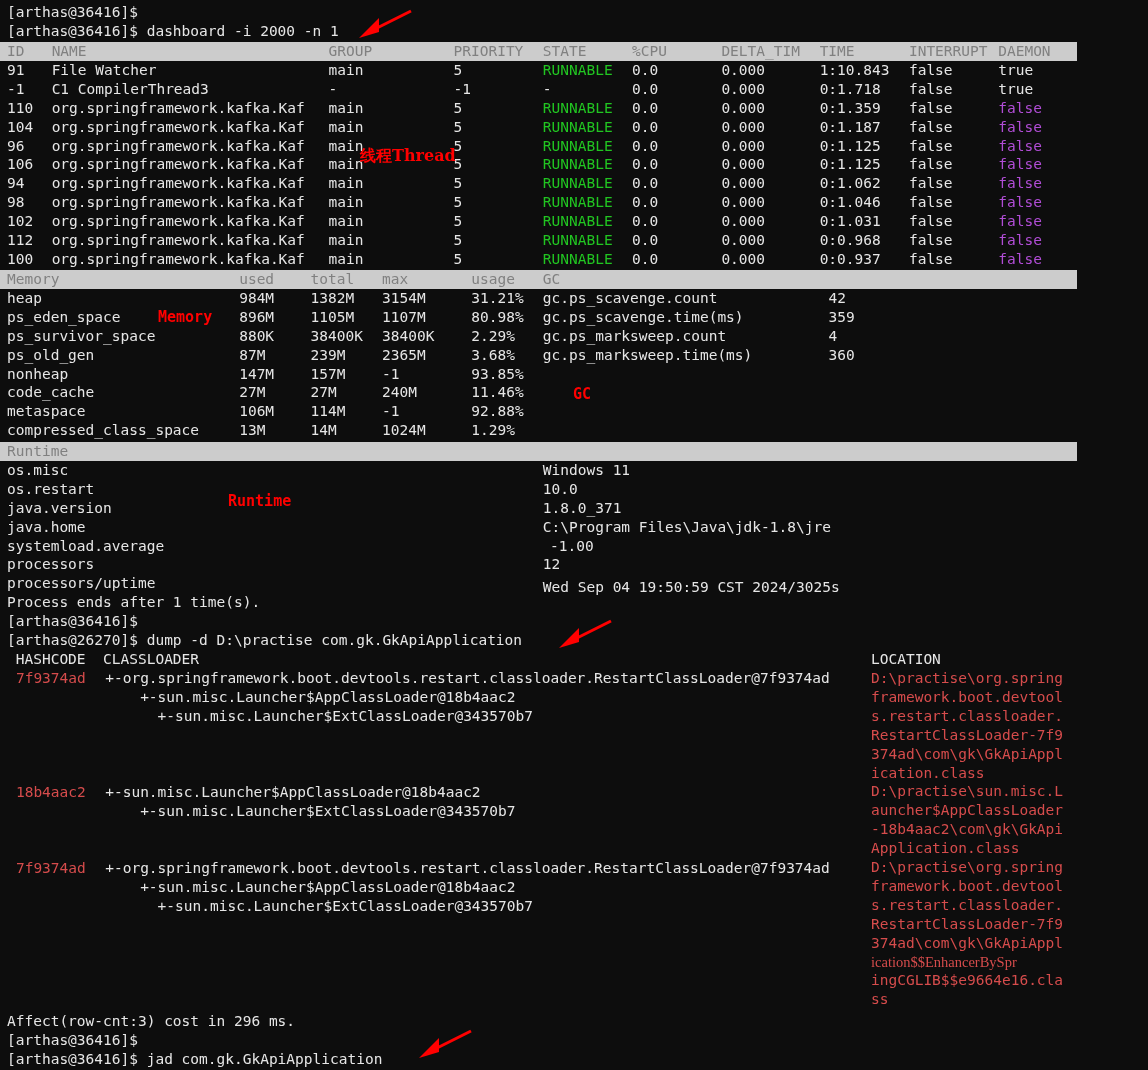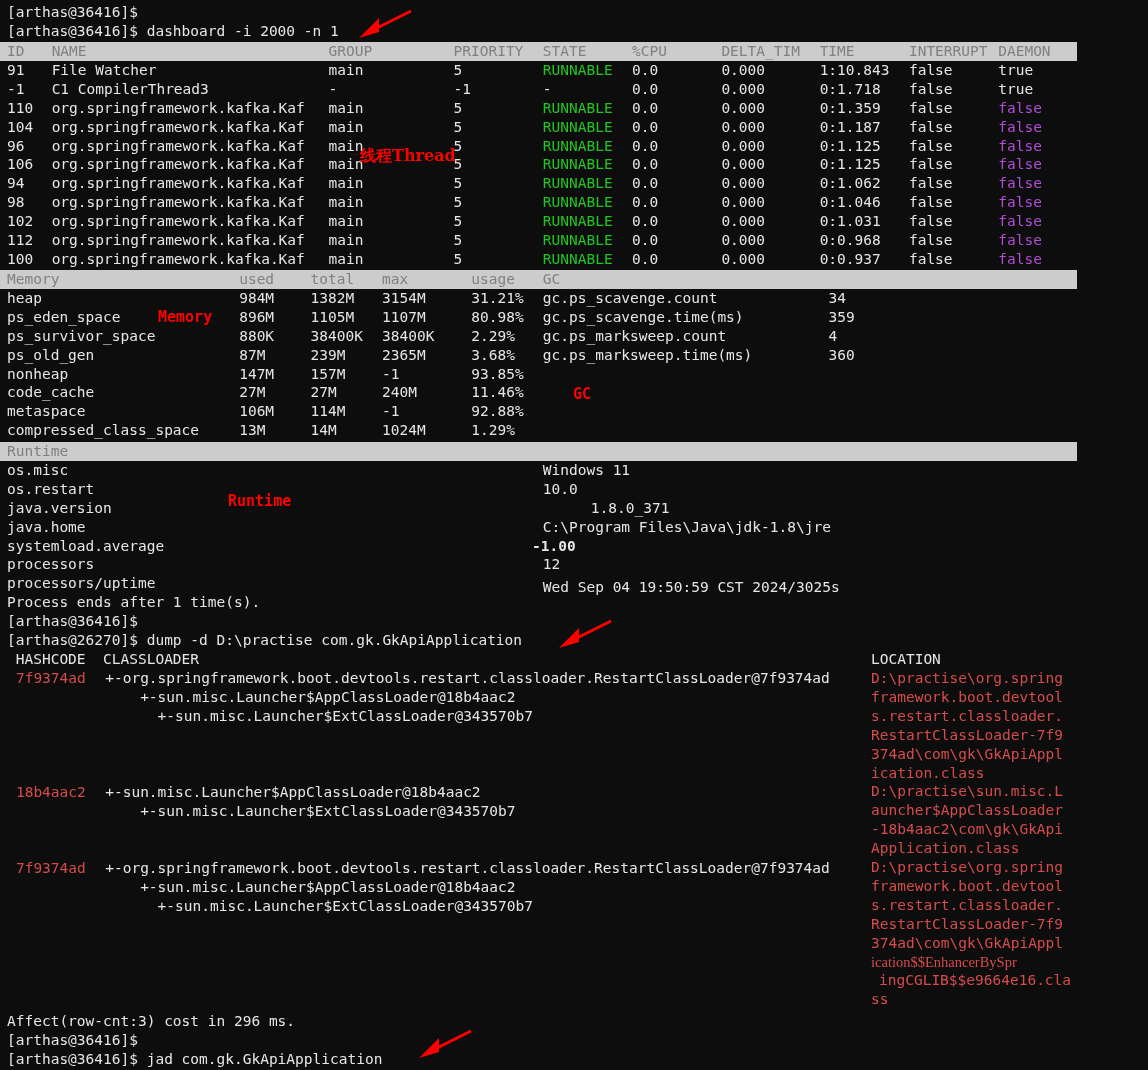--- a/index.html
+++ b/index.html
@@ -106,32 +106,32 @@
         <span style="position: absolute; left: 542.8px; top: 0px; white-space: pre; color: rgb(128, 128, 128);">GC</span>
       </div>
       <div class="line" style="top: 288.9px;"><span class="white" style="position: absolute; left: 0px; top: 0px; white-space: pre;">heap</span><span class="white" style="position: absolute; left: 232.18px; top: 0px; white-space: pre;">984M</span><span class="white" style="position: absolute; left: 303.62px; top: 0px; white-space: pre;">1382M</span><span class="white" style="position: absolute; left: 375.06px; top: 0px; white-space: pre;">3154M</span><span class="white" style="position: absolute; left: 464.36px; top: 0px; white-space: pre;">31.21%</span></div>
       <div class="line" style="top: 307.8px;"><span class="white" style="position: absolute; left: 0px; top: 0px; white-space: pre;">ps_eden_space</span><span class="white" style="position: absolute; left: 232.18px; top: 0px; white-space: pre;">896M</span><span class="white" style="position: absolute; left: 303.62px; top: 0px; white-space: pre;">1105M</span><span class="white" style="position: absolute; left: 375.06px; top: 0px; white-space: pre;">1107M</span><span class="white" style="position: absolute; left: 464.36px; top: 0px; white-space: pre;">80.98%</span></div>
       <div class="line" style="top: 326.7px;"><span class="white" style="position: absolute; left: 0px; top: 0px; white-space: pre;">ps_survivor_space</span><span class="white" style="position: absolute; left: 232.18px; top: 0px; white-space: pre;">880K</span><span class="white" style="position: absolute; left: 303.62px; top: 0px; white-space: pre;">38400K</span><span class="white" style="position: absolute; left: 375.06px; top: 0px; white-space: pre;">38400K</span><span class="white" style="position: absolute; left: 464.36px; top: 0px; white-space: pre;">2.29%</span></div>
       <div class="line" style="top: 345.6px;"><span class="white" style="position: absolute; left: 0px; top: 0px; white-space: pre;">ps_old_gen</span><span class="white" style="position: absolute; left: 232.18px; top: 0px; white-space: pre;">87M</span><span class="white" style="position: absolute; left: 303.62px; top: 0px; white-space: pre;">239M</span><span class="white" style="position: absolute; left: 375.06px; top: 0px; white-space: pre;">2365M</span><span class="white" style="position: absolute; left: 464.36px; top: 0px; white-space: pre;">3.68%</span></div>
       <div class="line" style="top: 364.5px;"><span class="white" style="position: absolute; left: 0px; top: 0px; white-space: pre;">nonheap</span><span class="white" style="position: absolute; left: 232.18px; top: 0px; white-space: pre;">147M</span><span class="white" style="position: absolute; left: 303.62px; top: 0px; white-space: pre;">157M</span><span class="white" style="position: absolute; left: 375.06px; top: 0px; white-space: pre;">-1</span><span class="white" style="position: absolute; left: 464.36px; top: 0px; white-space: pre;">93.85%</span></div>
       <div class="line" style="top: 383.4px;"><span class="white" style="position: absolute; left: 0px; top: 0px; white-space: pre;">code_cache</span><span class="white" style="position: absolute; left: 232.18px; top: 0px; white-space: pre;">27M</span><span class="white" style="position: absolute; left: 303.62px; top: 0px; white-space: pre;">27M</span><span class="white" style="position: absolute; left: 375.06px; top: 0px; white-space: pre;">240M</span><span class="white" style="position: absolute; left: 464.36px; top: 0px; white-space: pre;">11.46%</span></div>
       <div class="line" style="top: 402.3px;"><span class="white" style="position: absolute; left: 0px; top: 0px; white-space: pre;">metaspace</span><span class="white" style="position: absolute; left: 232.18px; top: 0px; white-space: pre;">106M</span><span class="white" style="position: absolute; left: 303.62px; top: 0px; white-space: pre;">114M</span><span class="white" style="position: absolute; left: 375.06px; top: 0px; white-space: pre;">-1</span><span class="white" style="position: absolute; left: 464.36px; top: 0px; white-space: pre;">92.88%</span></div>
       <div class="line" style="top: 421.2px;"><span class="white" style="position: absolute; left: 0px; top: 0px; white-space: pre;">compressed_class_space</span><span class="white" style="position: absolute; left: 232.18px; top: 0px; white-space: pre;">13M</span><span class="white" style="position: absolute; left: 303.62px; top: 0px; white-space: pre;">14M</span><span class="white" style="position: absolute; left: 375.06px; top: 0px; white-space: pre;">1024M</span><span class="white" style="position: absolute; left: 464.36px; top: 0px; white-space: pre;">1.29%</span></div>
-      <div class="line" style="top: 288.9px;"><span class="white" style="position: absolute; left: 535.8px; top: 0px; white-space: pre;">gc.ps_scavenge.count</span><span class="white" style="position: absolute; left: 821.56px; top: 0px; white-space: pre;">34</span></div>
+      <div class="line" style="top: 288.9px;"><span class="white" style="position: absolute; left: 535.8px; top: 0px; white-space: pre;">gc.ps_scavenge.count</span><span class="white" style="position: absolute; left: 821.56px; top: 0px; white-space: pre;">42</span></div>
       <div class="line" style="top: 307.8px;"><span class="white" style="position: absolute; left: 535.8px; top: 0px; white-space: pre;">gc.ps_scavenge.time(ms)</span><span class="white" style="position: absolute; left: 821.56px; top: 0px; white-space: pre;">359</span></div>
       <div class="line" style="top: 326.7px;"><span class="white" style="position: absolute; left: 535.8px; top: 0px; white-space: pre;">gc.ps_marksweep.count</span><span class="white" style="position: absolute; left: 821.56px; top: 0px; white-space: pre;">4</span></div>
       <div class="line" style="top: 345.6px;"><span class="white" style="position: absolute; left: 535.8px; top: 0px; white-space: pre;">gc.ps_marksweep.time(ms)</span><span class="white" style="position: absolute; left: 821.56px; top: 0px; white-space: pre;">360</span></div>
       <div class="bar" style="top: 442px;">
         <div class="txt">Runtime</div>
       </div>
       <div class="line" style="top: 460.9px;"><span class="white" style="position: absolute; left: 0px; top: 0px; white-space: pre;">os.misc</span><span class="white" style="position: absolute; left: 535.8px; top: 0px; white-space: pre;">Windows 11</span></div>
       <div class="line" style="top: 479.8px;"><span class="white" style="position: absolute; left: 0px; top: 0px; white-space: pre;">os.restart</span><span class="white" style="position: absolute; left: 535.8px; top: 0px; white-space: pre;">10.0</span></div>
-      <div class="line" style="top: 498.7px;"><span class="white" style="position: absolute; left: 0px; top: 0px; white-space: pre;">java.version</span><span class="white" style="position: absolute; left: 535.8px; top: 0px; white-space: pre; margin-left: 48px;">1.8.0_371</span></div>
+      <div class="line" style="top: 498.7px;"><span class="white" style="position: absolute; left: 0px; top: 0px; white-space: pre;">java.version</span><span class="white" style="position: absolute; left: 535.8px; top: 0px; white-space: pre;">1.8.0_371</span></div>
       <div class="line" style="top: 517.6px;"><span class="white" style="position: absolute; left: 0px; top: 0px; white-space: pre;">java.home</span><span class="white" style="position: absolute; left: 535.8px; top: 0px; white-space: pre;">C:\Program Files\Java\jdk-1.8\jre</span></div>
-      <div class="line" style="top: 536.5px;"><span class="white" style="position: absolute; left: 0px; top: 0px; white-space: pre;">systemload.average</span><span class="white" style="position: absolute; left: 525px; top: 0px; white-space: pre; font-weight: bold;">-1.00</span></div>
+      <div class="line" style="top: 536.5px;"><span class="white" style="position: absolute; left: 0px; top: 0px; white-space: pre;">systemload.average</span><span class="white" style="position: absolute; left: 543px; top: 0px; white-space: pre;">-1.00</span></div>
       <div class="line" style="top: 555.4px;"><span class="white" style="position: absolute; left: 0px; top: 0px; white-space: pre;">processors</span><span class="white" style="position: absolute; left: 535.8px; top: 0px; white-space: pre;">12</span></div>
       <div class="line" style="top: 574.3px;"><span class="white" style="position: absolute; left: 0px; top: 0px; white-space: pre;">processors/uptime</span><span class="white" style="position: absolute; left: 535.8px; top: 4px; white-space: pre;">Wed Sep 04 19:50:59 CST 2024/3025s</span></div>
       <div class="line" style="top: 593.2px;"><span class="white">Process ends after 1 time(s).</span></div>
       <div class="line" style="top: 612.1px;"><span class="white">[arthas@36416]$</span></div>
       <div class="line" style="top: 631px;"><span class="white">[arthas@26270]$ dump -d D:\practise com.gk.GkApiApplication</span></div>
       <div class="line" style="top: 650px;"><span class="white"> HASHCODE  CLASSLOADER</span></div>
       <div class="loc" style="left: 871px; top: 650px; color: rgb(230, 230, 230);">LOCATION</div>
       <div class="line" style="top: 669px;"><span class="red" style="position: absolute; left: 8.93px; top: 0px; white-space: pre;">7f9374ad</span><span class="white" style="position: absolute; left: 98.23px; top: 0px; white-space: pre;">+-org.springframework.boot.devtools.restart.classloader.RestartClassLoader@7f9374ad</span></div>
       <div class="line" style="top: 687.9px;"><span class="white" style="position: absolute; left: 98.23px; top: 0px; white-space: pre;">    +-sun.misc.Launcher$AppClassLoader@18b4aac2</span></div>
       <div class="line" style="top: 706.8px;"><span class="white" style="position: absolute; left: 98.23px; top: 0px; white-space: pre;">      +-sun.misc.Launcher$ExtClassLoader@343570b7</span></div>
@@ -149,21 +149,21 @@
       <div class="loc" style="left: 871px; top: 782.4px;">D:\practise\sun.misc.L</div>
       <div class="loc" style="left: 871px; top: 801.3px;">auncher$AppClassLoader</div>
       <div class="loc" style="left: 871px; top: 820.2px;">-18b4aac2\com\gk\GkApi</div>
       <div class="loc" style="left: 871px; top: 839.1px;">Application.class</div>
       <div class="loc" style="left: 871px; top: 858px;">D:\practise\org.spring</div>
       <div class="loc" style="left: 871px; top: 876.9px;">framework.boot.devtool</div>
       <div class="loc" style="left: 871px; top: 895.8px;">s.restart.classloader.</div>
       <div class="loc" style="left: 871px; top: 914.7px;">RestartClassLoader-7f9</div>
       <div class="loc" style="left: 871px; top: 933.6px;">374ad\com\gk\GkApiAppl</div>
       <div class="loc" style="left: 871px; top: 952.5px; font-family: Liberation Serif, serif;">ication$$EnhancerBySpr</div>
-      <div class="loc" style="left: 871px; top: 971.4px; margin-left: 8px;">ingCGLIB$$e9664e16.cla</div>
+      <div class="loc" style="left: 871px; top: 971.4px;">ingCGLIB$$e9664e16.cla</div>
       <div class="loc" style="left: 871px; top: 990.3px;">ss</div>
       <div class="line" style="top: 1012px;"><span class="white">Affect(row-cnt:3) cost in 296 ms.</span></div>
       <div class="line" style="top: 1030.9px;"><span class="white">[arthas@36416]$</span></div>
       <div class="line" style="top: 1049.8px;"><span class="white">[arthas@36416]$ jad com.gk.GkApiApplication</span></div>
       <div class="annot" style="left: 360px; top: 148px;">线程Thread</div>
       <div class="annot mono" style="left: 158px; top: 310px;">Memory</div>
       <div class="annot mono" style="left: 573px; top: 387px;">GC</div>
       <div class="annot mono" style="left: 228px; top: 494px;">Runtime</div>
       <svg class="arrow" width="64" height="34" style="left: 353px; top: 8px;">
         <line x1="58" y1="3" x2="20" y2="22" stroke="#ff0000" stroke-width="3"></line>

